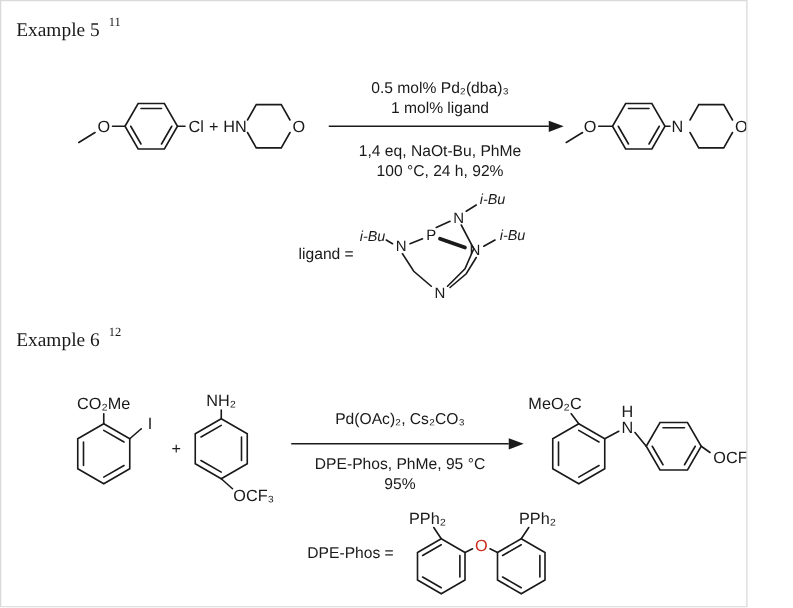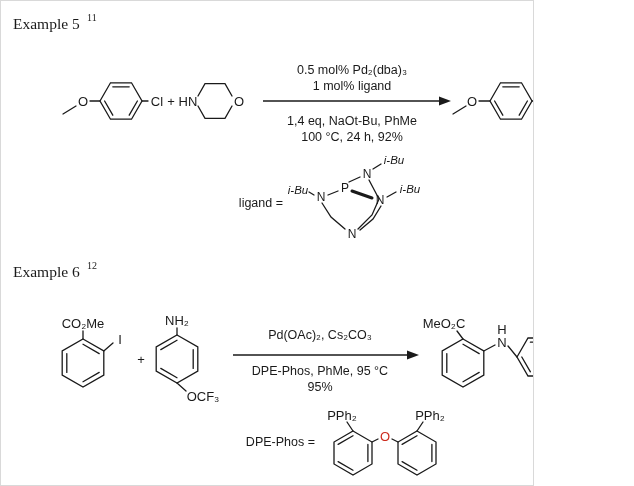--- a/index.html
+++ b/index.html
@@ -1,17 +1,17 @@
 <!DOCTYPE html>
 <html><head>
 <meta charset="utf-8">
 <style>
   html,body{margin:0;padding:0;background:#ffffff;}
   .page{
-    width:534px;height:486px;box-sizing:border-box;
+    width:598px;height:486px;box-sizing:border-box;
     background:#ffffff;border:1px solid #d9d9d9;
     font-family:"Liberation Sans","DejaVu Sans",sans-serif;
     position:relative;overflow:hidden;
   }
   svg text{fill:#1a1a1a;}
   .atom{font-size:13px;font-family:"Liberation Sans","DejaVu Sans",sans-serif;}
   .cond{font-size:12.5px;font-family:"Liberation Sans","DejaVu Sans",sans-serif;}
   .title{font-size:15.5px;font-family:"Liberation Serif","DejaVu Serif",serif;}
   .ref{font-size:10px;font-family:"Liberation Serif","DejaVu Serif",serif;}
   .small-atom{font-size:12px;}

